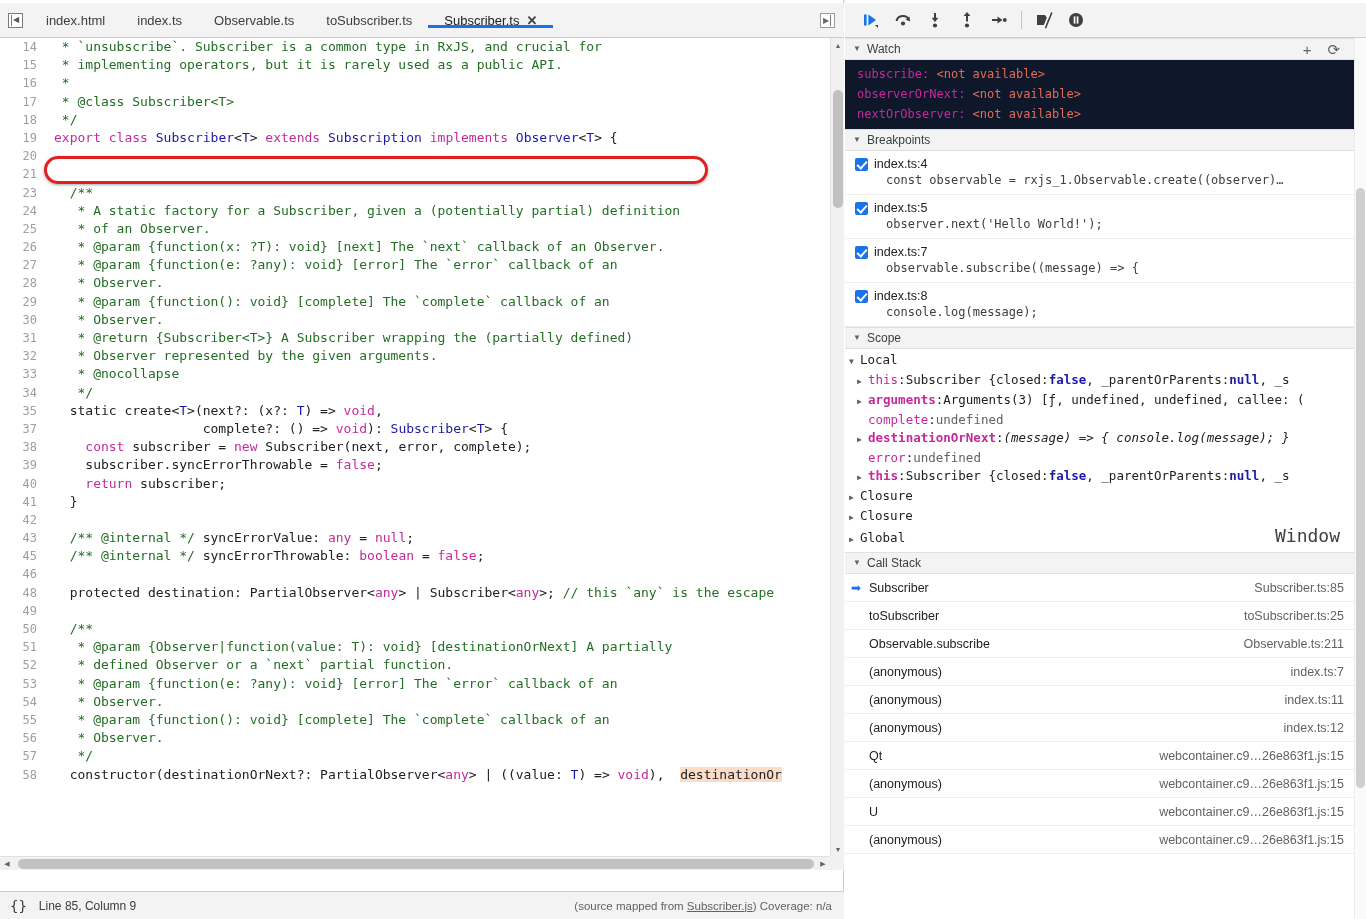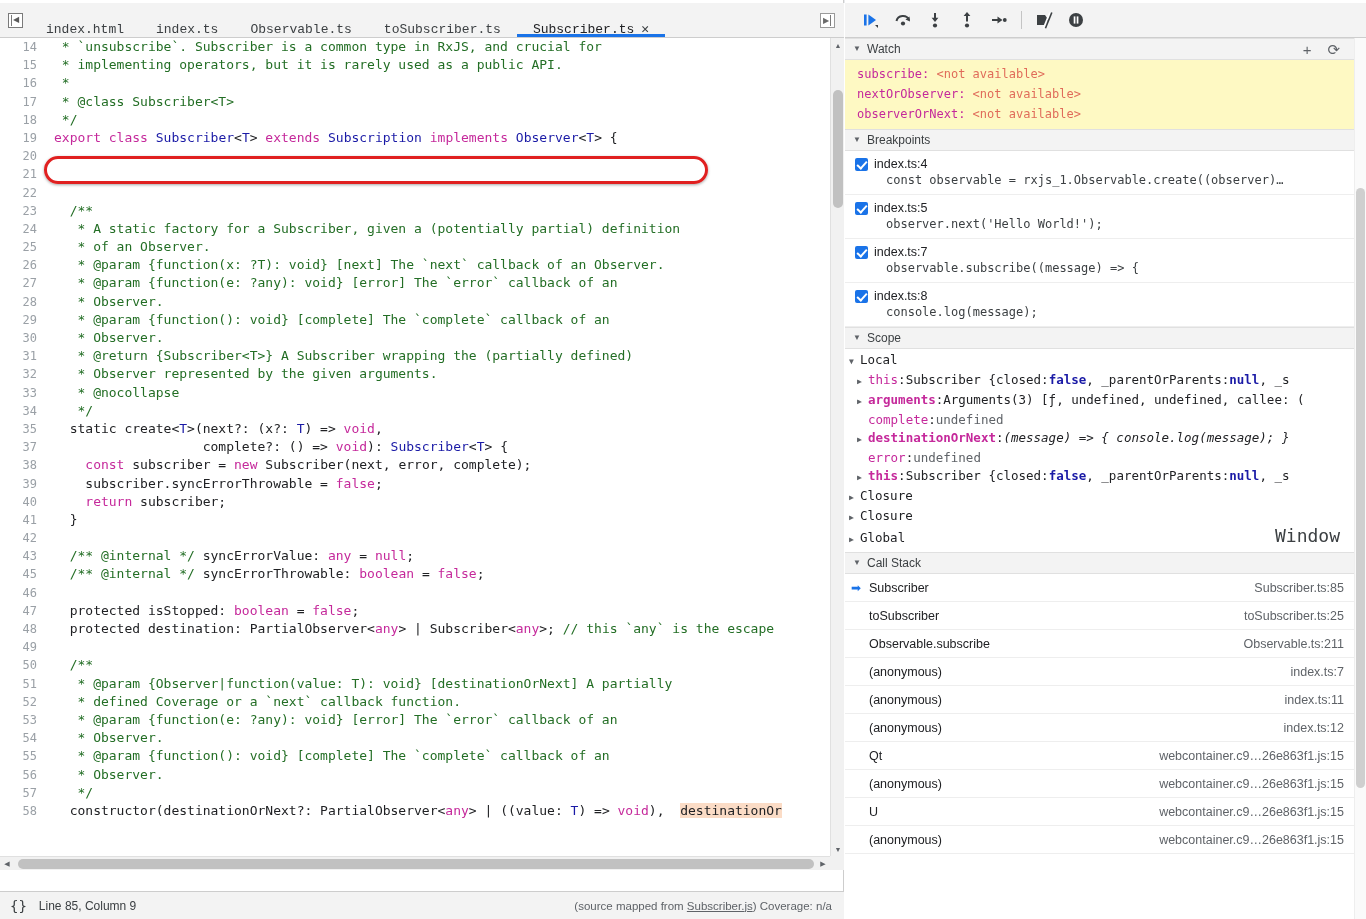--- a/index.html
+++ b/index.html
@@ -38,21 +38,21 @@
   .tab-scroll-btn {
     width: 30px; display: flex; align-items: center; justify-content: center;
     flex: none;
   }
   .tab-scroll-btn .box {
     width: 15px; height: 15px; border: 1px solid #7a7a7a; background: #fff;
     display: flex; align-items: center; justify-content: center;
     font-size: 8px; color: #5a5a5a; line-height: 1;
   }
   .tab-scroll-btn .box .bar { width: 1px; height: 11px; background: #7a7a7a; }
-  .tabs { display: flex; align-items: flex-end; flex: 1 1 auto; overflow: hidden; font-family: Liberation Mono, monospace; }
+  .tabs { display: flex; align-items: center; flex: 1 1 auto; overflow: hidden; }
   .tab {
     position: relative;
     display: flex; align-items: center; gap: 7px;
     padding: 0 16px;
     font-size: 13px; color: #3c4043; white-space: nowrap;
     cursor: default;
   }
   .tab.active { color: #202124; }
   .tab.active::after {
     content: ""; position: absolute; left: 0; right: 0; bottom: 0;
@@ -194,21 +194,21 @@
     background: #f3f3f3; border-top: 1px solid #e0e0e0; border-bottom: 1px solid #e0e0e0;
     font-size: 12px; color: #3c4043;
   }
   .tri {
     width: 12px; font-size: 8px; color: #5f6368; line-height: 1; flex: none;
   }
   .section-head .title { margin-left: 2px; }
   .head-actions { margin-left: auto; display: flex; align-items: center; gap: 16px; padding-right: 26px; }
   .head-actions span { font-size: 15px; color: #5f6368; line-height: 1; }
 
-  .watch-body { padding: 4px 0 5px 0; background: #fef9c3; }
+  .watch-body { padding: 4px 0 5px 0; background: #0f172a; }
   .watch-row {
     font-family: "DejaVu Sans Mono", monospace; font-size: 12px;
     padding: 2px 0 2px 12px; line-height: 16px; white-space: nowrap;
   }
   .w-name { color: #c5299b; }
   .w-val  { color: #e06c5a; }
 
   .bp-item {
     display: flex; align-items: flex-start; gap: 6px;
     padding: 5px 0 5px 10px;
@@ -321,21 +321,20 @@
       <div class="code-scroll">
         <div class="code-rows" id="code-rows">
             <div class="crow"><div class="gutter">14</div><div class="ctext"><span class="c-cmt"> * `unsubscribe`. Subscriber is a common type in RxJS, and crucial for</span></div></div>
             <div class="crow"><div class="gutter">15</div><div class="ctext"><span class="c-cmt"> * implementing operators, but it is rarely used as a public API.</span></div></div>
             <div class="crow"><div class="gutter">16</div><div class="ctext"><span class="c-cmt"> *</span></div></div>
             <div class="crow"><div class="gutter">17</div><div class="ctext"><span class="c-cmt"> * @class Subscriber&lt;T&gt;</span></div></div>
             <div class="crow"><div class="gutter">18</div><div class="ctext"><span class="c-cmt"> */</span></div></div>
             <div class="crow"><div class="gutter">19</div><div class="ctext"><span class="c-kw">export</span><span class="c-pln"> </span><span class="c-kw">class</span><span class="c-pln"> </span><span class="c-typ">Subscriber</span><span class="c-pln">&lt;</span><span class="c-typ">T</span><span class="c-pln">&gt; </span><span class="c-kw">extends</span><span class="c-pln"> </span><span class="c-typ">Subscription</span><span class="c-pln"> </span><span class="c-kw">implements</span><span class="c-pln"> </span><span class="c-typ">Observer</span><span class="c-pln">&lt;</span><span class="c-typ">T</span><span class="c-pln">&gt; {</span></div></div>
             <div class="crow"><div class="gutter">20</div><div class="ctext"><span class="c-pln"></span></div></div>
             <div class="crow"><div class="gutter">21</div><div class="ctext"><span class="c-pln">  [rxSubscriberSymbol]() { </span><span class="c-kw">return</span><span class="c-pln"> </span><span class="c-kw">this</span><span class="c-pln">; }</span></div></div>
-            <div class="crow"><div class="gutter">22</div><div class="ctext"><span class="c-pln"></span></div></div>
             <div class="crow"><div class="gutter">23</div><div class="ctext"><span class="c-cmt">  /**</span></div></div>
             <div class="crow"><div class="gutter">24</div><div class="ctext"><span class="c-cmt">   * A static factory for a Subscriber, given a (potentially partial) definition</span></div></div>
             <div class="crow"><div class="gutter">25</div><div class="ctext"><span class="c-cmt">   * of an Observer.</span></div></div>
             <div class="crow"><div class="gutter">26</div><div class="ctext"><span class="c-cmt">   * @param {function(x: ?T): void} [next] The `next` callback of an Observer.</span></div></div>
             <div class="crow"><div class="gutter">27</div><div class="ctext"><span class="c-cmt">   * @param {function(e: ?any): void} [error] The `error` callback of an</span></div></div>
             <div class="crow"><div class="gutter">28</div><div class="ctext"><span class="c-cmt">   * Observer.</span></div></div>
             <div class="crow"><div class="gutter">29</div><div class="ctext"><span class="c-cmt">   * @param {function(): void} [complete] The `complete` callback of an</span></div></div>
             <div class="crow"><div class="gutter">30</div><div class="ctext"><span class="c-cmt">   * Observer.</span></div></div>
             <div class="crow"><div class="gutter">31</div><div class="ctext"><span class="c-cmt">   * @return {Subscriber&lt;T&gt;} A Subscriber wrapping the (partially defined)</span></div></div>
             <div class="crow"><div class="gutter">32</div><div class="ctext"><span class="c-cmt">   * Observer represented by the given arguments.</span></div></div>
@@ -344,26 +343,25 @@
             <div class="crow"><div class="gutter">35</div><div class="ctext"><span class="c-pln">  static create&lt;</span><span class="c-typ">T</span><span class="c-pln">&gt;(next?: (x?: </span><span class="c-typ">T</span><span class="c-pln">) =&gt; </span><span class="c-kw">void</span><span class="c-pln">,</span></div></div>
             <div class="crow"><div class="gutter">37</div><div class="ctext"><span class="c-pln">                   complete?: () =&gt; </span><span class="c-kw">void</span><span class="c-pln">): </span><span class="c-typ">Subscriber</span><span class="c-pln">&lt;</span><span class="c-typ">T</span><span class="c-pln">&gt; {</span></div></div>
             <div class="crow"><div class="gutter">38</div><div class="ctext"><span class="c-pln">    </span><span class="c-kw">const</span><span class="c-pln"> subscriber = </span><span class="c-kw">new</span><span class="c-pln"> Subscriber(next, error, complete);</span></div></div>
             <div class="crow"><div class="gutter">39</div><div class="ctext"><span class="c-pln">    subscriber.syncErrorThrowable = </span><span class="c-kw">false</span><span class="c-pln">;</span></div></div>
             <div class="crow"><div class="gutter">40</div><div class="ctext"><span class="c-pln">    </span><span class="c-kw">return</span><span class="c-pln"> subscriber;</span></div></div>
             <div class="crow"><div class="gutter">41</div><div class="ctext"><span class="c-pln">  }</span></div></div>
             <div class="crow"><div class="gutter">42</div><div class="ctext"><span class="c-pln"></span></div></div>
             <div class="crow"><div class="gutter">43</div><div class="ctext"><span class="c-cmt">  /** @internal */</span><span class="c-pln"> syncErrorValue: </span><span class="c-kw">any</span><span class="c-pln"> = </span><span class="c-num">null</span><span class="c-pln">;</span></div></div>
             <div class="crow"><div class="gutter">45</div><div class="ctext"><span class="c-cmt">  /** @internal */</span><span class="c-pln"> syncErrorThrowable: </span><span class="c-kw">boolean</span><span class="c-pln"> = </span><span class="c-kw">false</span><span class="c-pln">;</span></div></div>
             <div class="crow"><div class="gutter">46</div><div class="ctext"><span class="c-pln"></span></div></div>
-            <div class="crow"><div class="gutter">47</div><div class="ctext"><span class="c-pln">  protected isStopped: </span><span class="c-kw">boolean</span><span class="c-pln"> = </span><span class="c-kw">false</span><span class="c-pln">;</span></div></div>
             <div class="crow"><div class="gutter">48</div><div class="ctext"><span class="c-pln">  protected destination: PartialObserver&lt;</span><span class="c-kw">any</span><span class="c-pln">&gt; | Subscriber&lt;</span><span class="c-kw">any</span><span class="c-pln">&gt;; </span><span class="c-cmt">// this `any` is the escape</span></div></div>
             <div class="crow"><div class="gutter">49</div><div class="ctext"><span class="c-pln"></span></div></div>
             <div class="crow"><div class="gutter">50</div><div class="ctext"><span class="c-cmt">  /**</span></div></div>
             <div class="crow"><div class="gutter">51</div><div class="ctext"><span class="c-cmt">   * @param {Observer|function(value: T): void} [destinationOrNext] A partially</span></div></div>
-            <div class="crow"><div class="gutter">52</div><div class="ctext"><span class="c-cmt">   * defined Coverage or a `next` callback function.</span></div></div>
+            <div class="crow"><div class="gutter">52</div><div class="ctext"><span class="c-cmt">   * defined Observer or a `next` partial function.</span></div></div>
             <div class="crow"><div class="gutter">53</div><div class="ctext"><span class="c-cmt">   * @param {function(e: ?any): void} [error] The `error` callback of an</span></div></div>
             <div class="crow"><div class="gutter">54</div><div class="ctext"><span class="c-cmt">   * Observer.</span></div></div>
             <div class="crow"><div class="gutter">55</div><div class="ctext"><span class="c-cmt">   * @param {function(): void} [complete] The `complete` callback of an</span></div></div>
             <div class="crow"><div class="gutter">56</div><div class="ctext"><span class="c-cmt">   * Observer.</span></div></div>
             <div class="crow"><div class="gutter">57</div><div class="ctext"><span class="c-cmt">   */</span></div></div>
             <div class="crow"><div class="gutter">58</div><div class="ctext"><span class="c-pln">  constructor(destinationOrNext?: PartialObserver&lt;</span><span class="c-kw">any</span><span class="c-pln">&gt; | ((value: </span><span class="c-typ">T</span><span class="c-pln">) =&gt; </span><span class="c-kw">void</span><span class="c-pln">),  </span><span class="c-pln hl-orange">destinationOr</span></div></div>
           </div>
 
         <div class="oval-white-bg" style="left:44px; top:120px; width:664px; height:24px;"></div>
         <div class="oval" style="left:44px; top:118px; width:664px; height:28px;">
@@ -457,22 +455,22 @@
       <div class="section-head">
         <span class="tri">▼</span>
         <span class="title">Watch</span>
         <span class="head-actions">
           <span>+</span>
           <span>⟳</span>
         </span>
       </div>
       <div class="watch-body" id="watch-body">
           <div class="watch-row"><span class="w-name">subscribe: </span><span class="w-val">&lt;not available&gt;</span></div>
+          <div class="watch-row"><span class="w-name">observerOrNext: </span><span class="w-val">&lt;not available&gt;</span></div>
           <div class="watch-row"><span class="w-name">nextOrObserver: </span><span class="w-val">&lt;not available&gt;</span></div>
-          <div class="watch-row"><span class="w-name">observerOrNext: </span><span class="w-val">&lt;not available&gt;</span></div>
         </div>
 
       <div class="section-head">
         <span class="tri">▼</span>
         <span class="title">Breakpoints</span>
       </div>
       <div id="bp-body">
           <div class="bp-item">
             <div class="cbox"></div>
             <div class="bp-texts">

